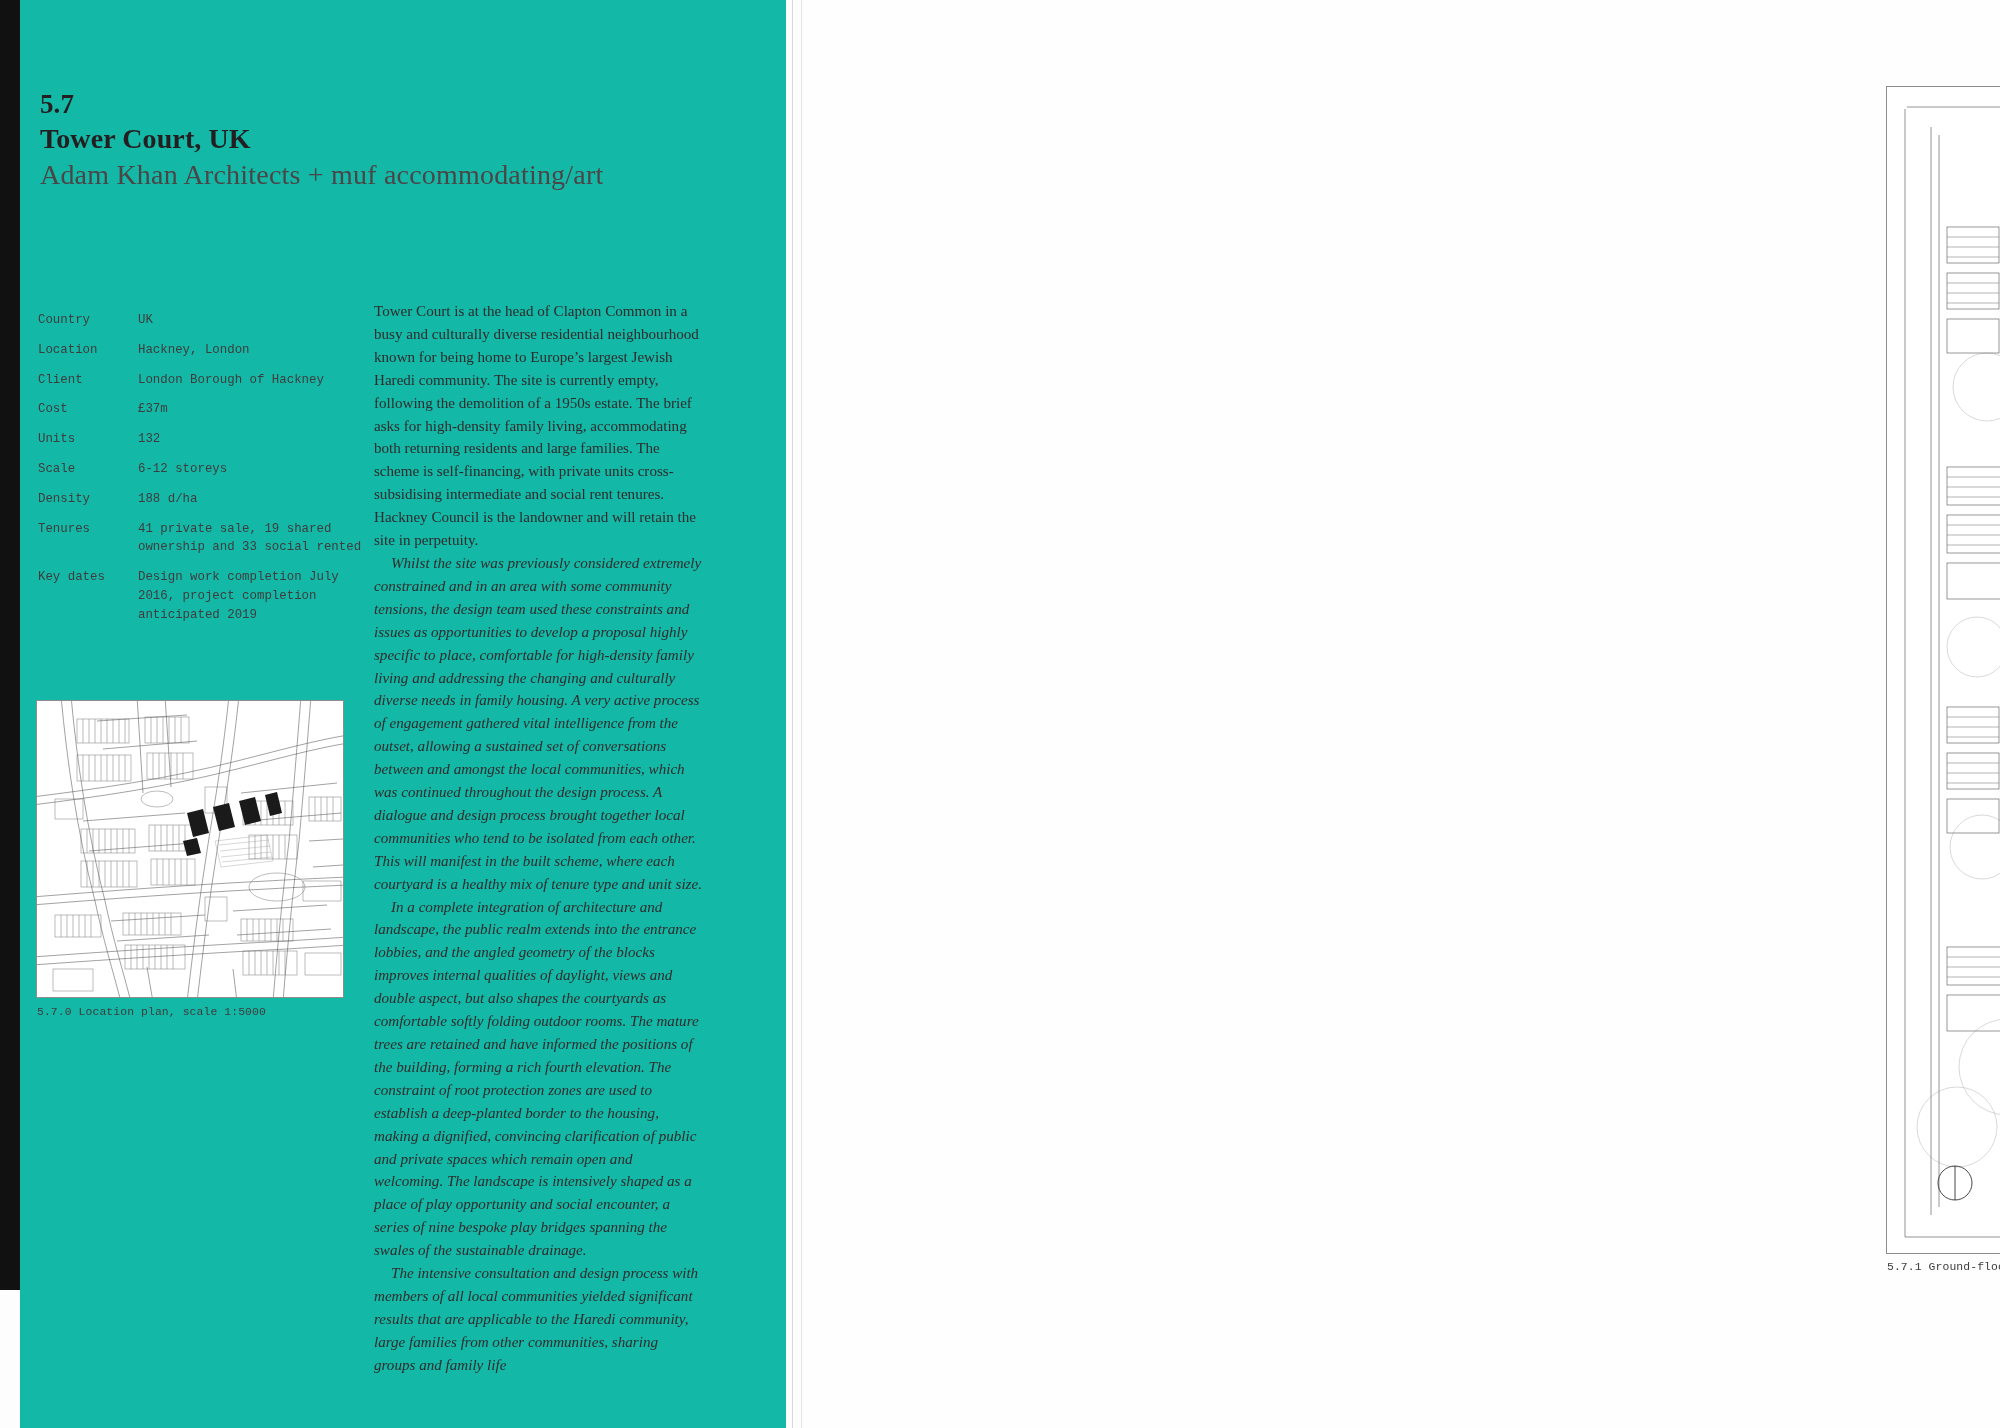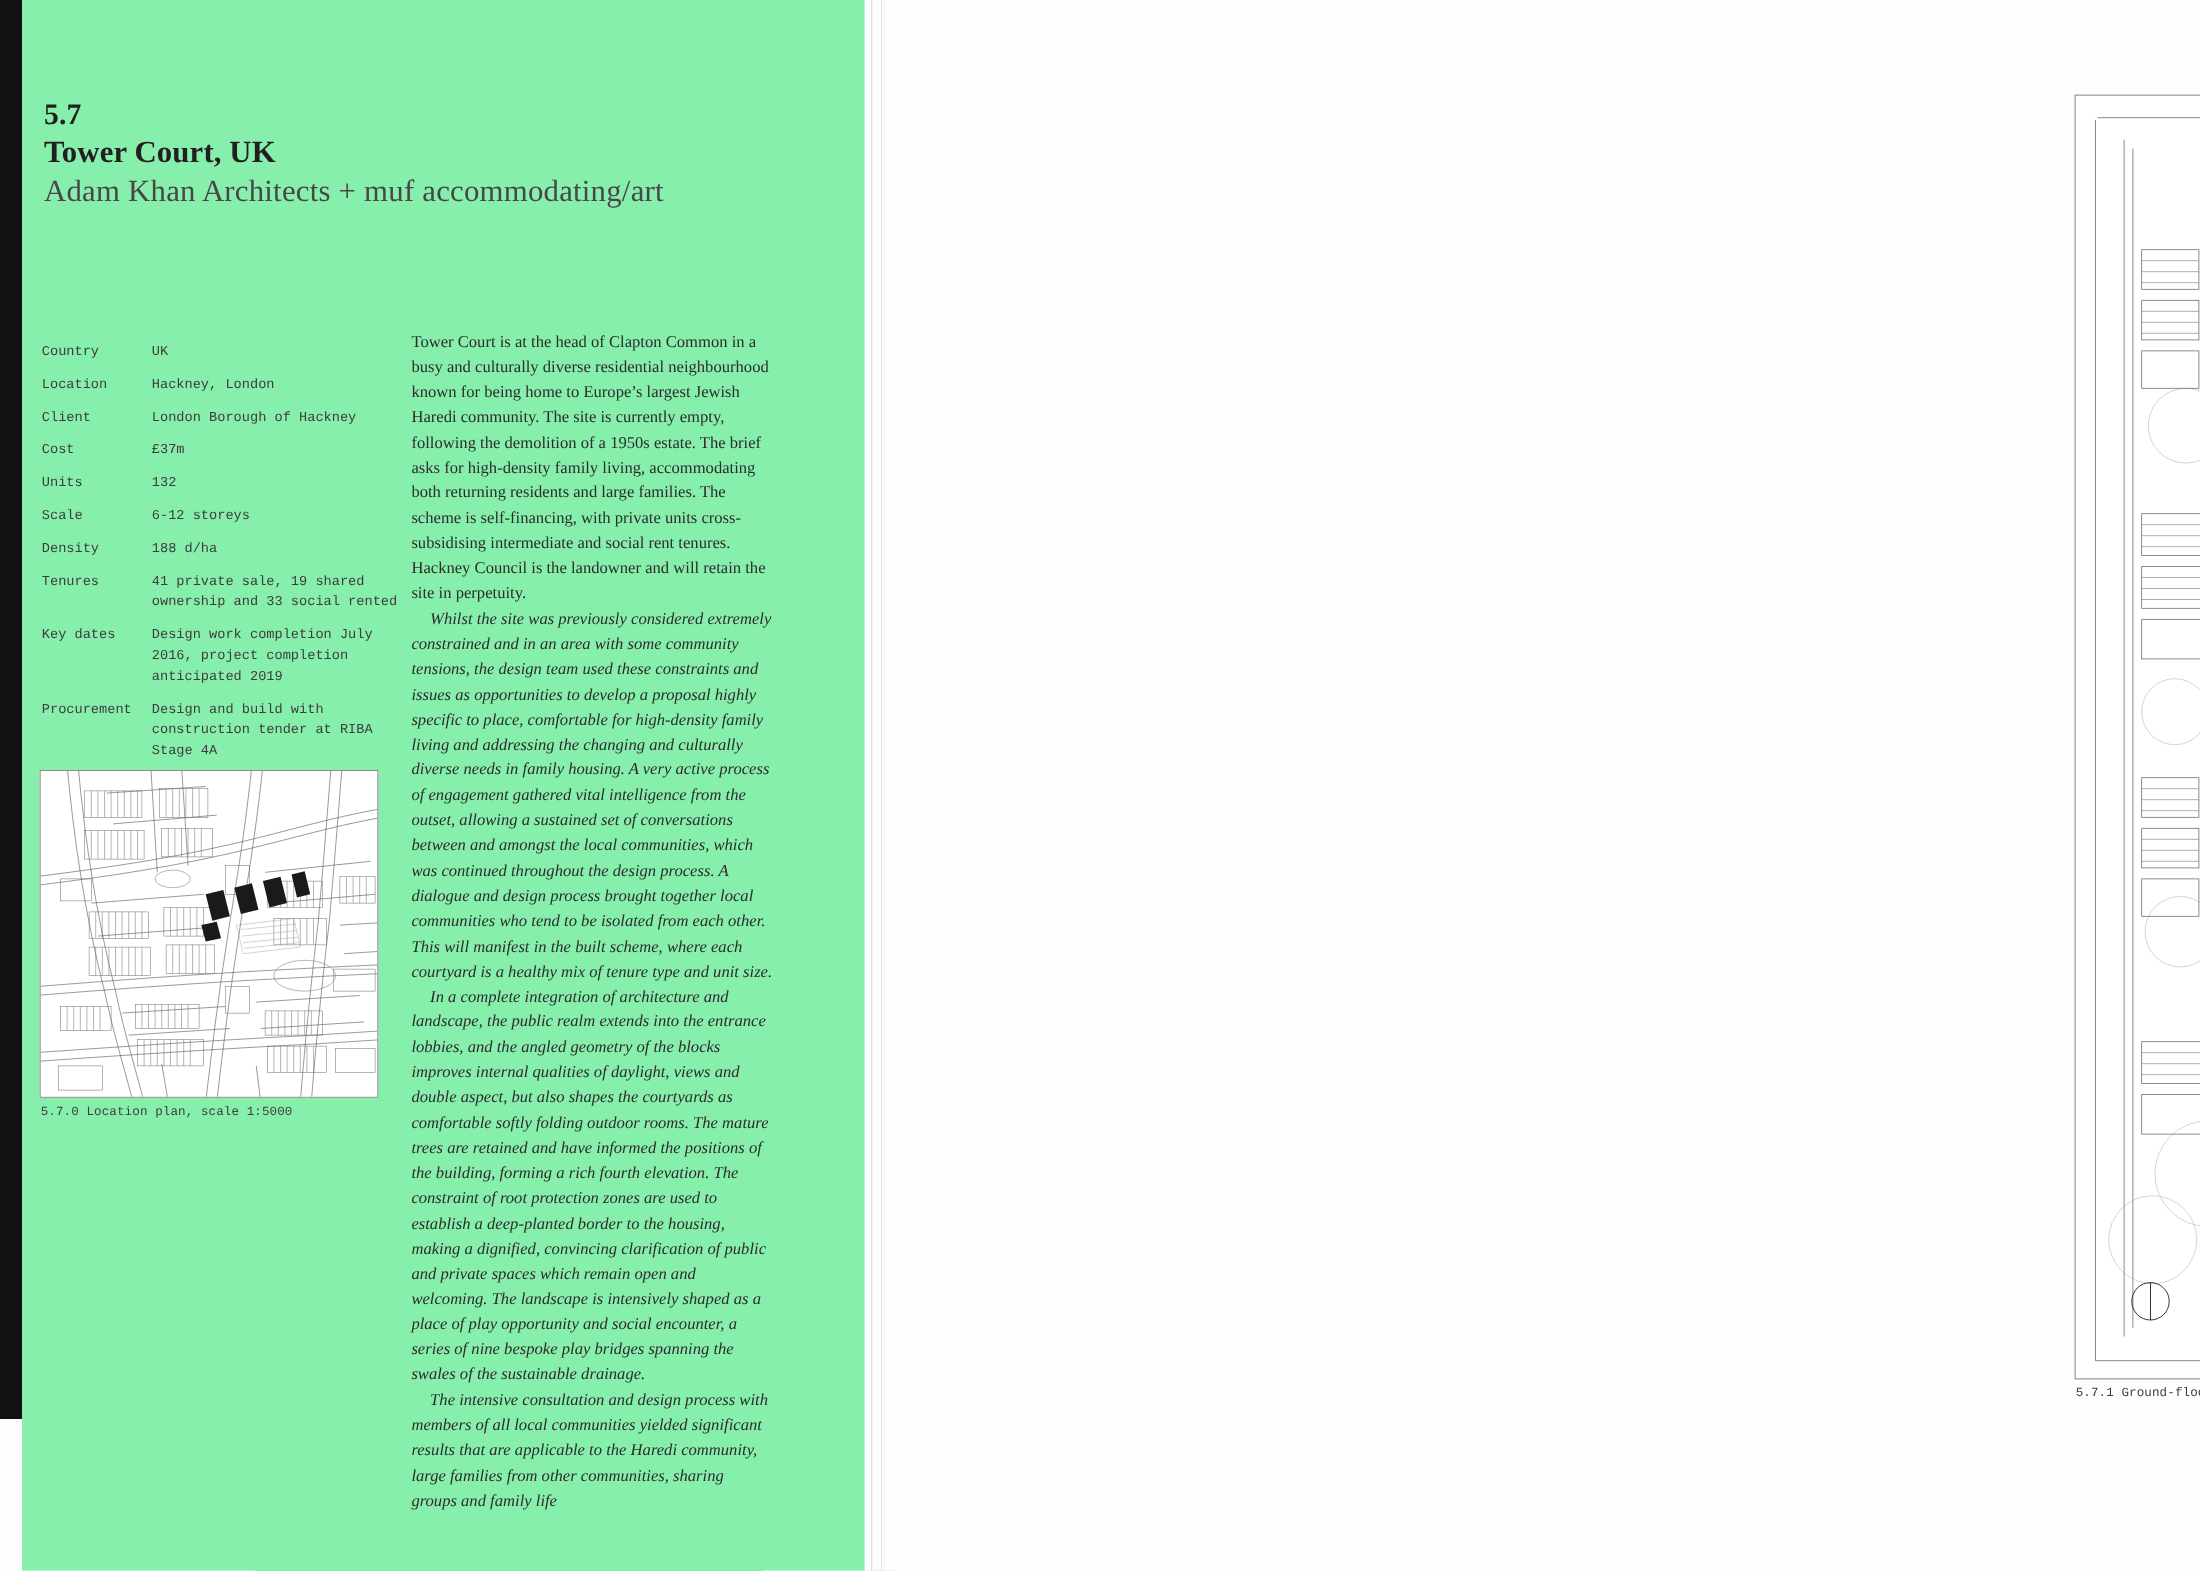--- a/index.html
+++ b/index.html
@@ -52,22 +52,21 @@
     position: absolute;
     left: 801px; top: 0;
     width: 1px; height: 1428px;
     background: #e4e4e2;
   }
 
   .page-left {
     position: absolute;
     left: 20px; top: 0;
     width: 766px; height: 1428px;
-    background: #86efac;
-    padding-left: 29px;
+    background: #14b8a6;
   }
   .page-right {
     position: absolute;
     left: 804px; top: 0;
     width: 1196px; height: 1428px;
     background: #fefefe;
   }
 
   
   .title-block {
@@ -236,24 +235,20 @@
           <div class="meta-key">Density</div>
           <div class="meta-val">188 d/ha</div>
         </div>
         <div class="meta-row">
           <div class="meta-key">Tenures</div>
           <div class="meta-val">41 private sale, 19 shared ownership and 33 social rented</div>
         </div>
         <div class="meta-row">
           <div class="meta-key">Key dates</div>
           <div class="meta-val">Design work completion July 2016, project completion anticipated 2019</div>
-        </div>
-        <div class="meta-row">
-          <div class="meta-key">Procurement</div>
-          <div class="meta-val">Design and build with construction tender at RIBA Stage 4A</div>
         </div>
       </div>
 
     <div class="body-col" id="body-col">
         <p>Tower Court is at the head of Clapton Common in a busy and culturally diverse residential neighbourhood known for being home to Europe’s largest Jewish Haredi community. The site is currently empty, following the demolition of a 1950s estate. The brief asks for high-density family living, accommodating both returning residents and large families. The scheme is self-financing, with private units cross-subsidising intermediate and social rent tenures. Hackney Council is the landowner and will retain the site in perpetuity.</p>
         <p class="indent">Whilst the site was previously considered extremely constrained and in an area with some community tensions, the design team used these constraints and issues as opportunities to develop a proposal highly specific to place, comfortable for high-density family living and addressing the changing and culturally diverse needs in family housing. A very active process of engagement gathered vital intelligence from the outset, allowing a sustained set of conversations between and amongst the local communities, which was continued throughout the design process. A dialogue and design process brought together local communities who tend to be isolated from each other. This will manifest in the built scheme, where each courtyard is a healthy mix of tenure type and unit size.</p>
         <p class="indent">In a complete integration of architecture and landscape, the public realm extends into the entrance lobbies, and the angled geometry of the blocks improves internal qualities of daylight, views and double aspect, but also shapes the courtyards as comfortable softly folding outdoor rooms. The mature trees are retained and have informed the positions of the building, forming a rich fourth elevation. The constraint of root protection zones are used to establish a deep-planted border to the housing, making a dignified, convincing clarification of public and private spaces which remain open and welcoming. The landscape is intensively shaped as a place of play opportunity and social encounter, a series of nine bespoke play bridges spanning the swales of the sustainable drainage.</p>
         <p class="indent">The intensive consultation and design process with members of all local communities yielded significant results that are applicable to the Haredi community, large families from other communities, sharing groups and family life</p>
       </div>
 

